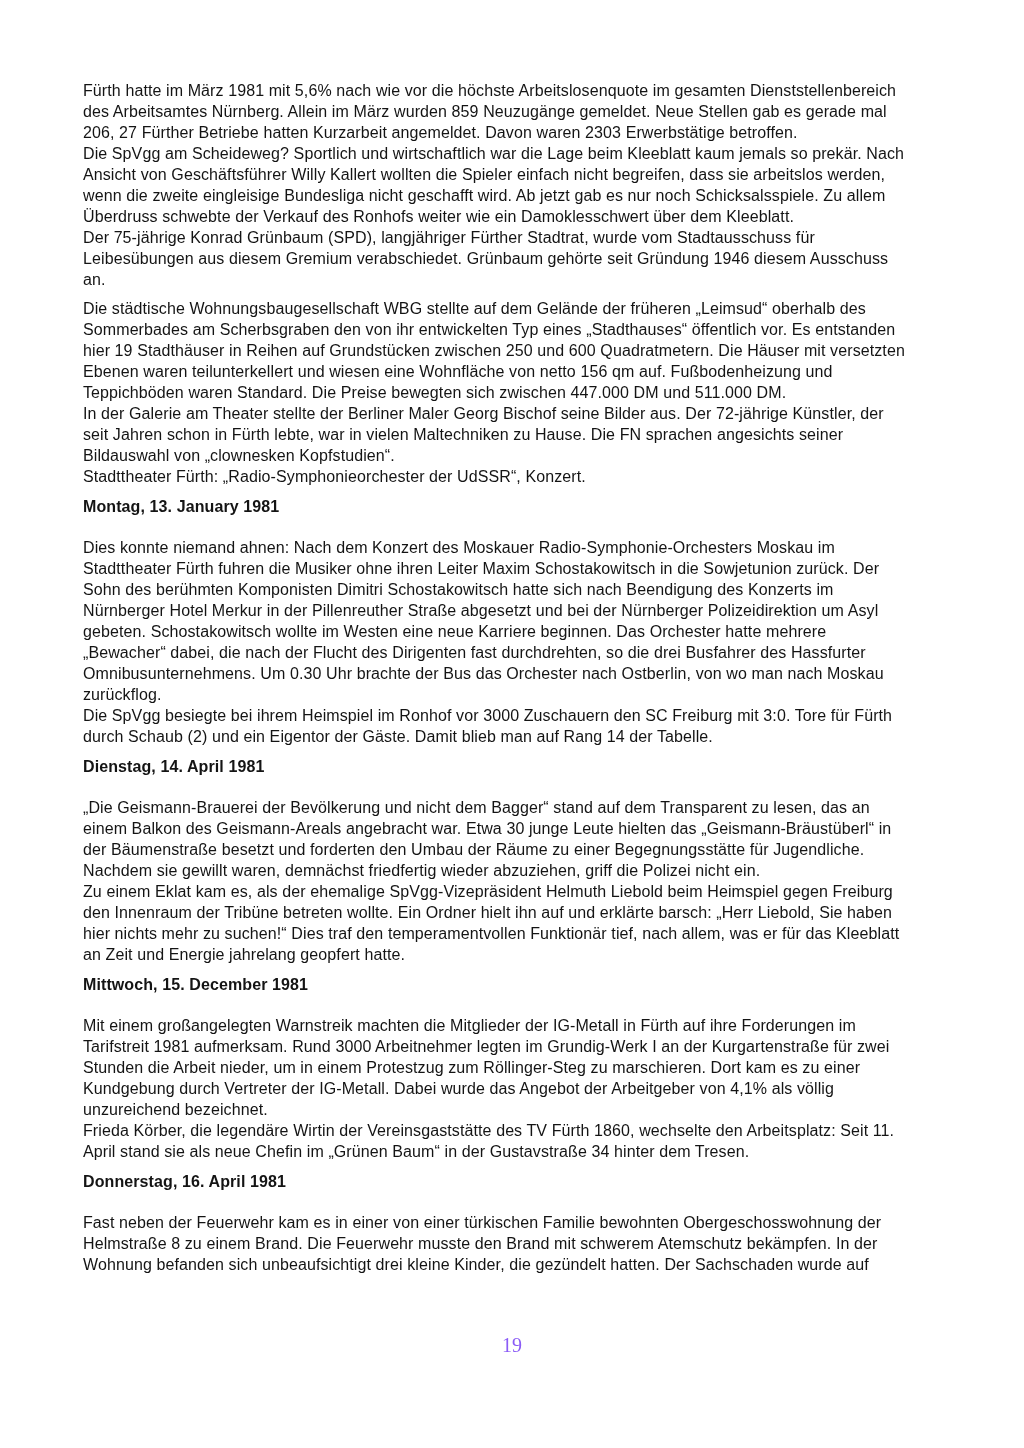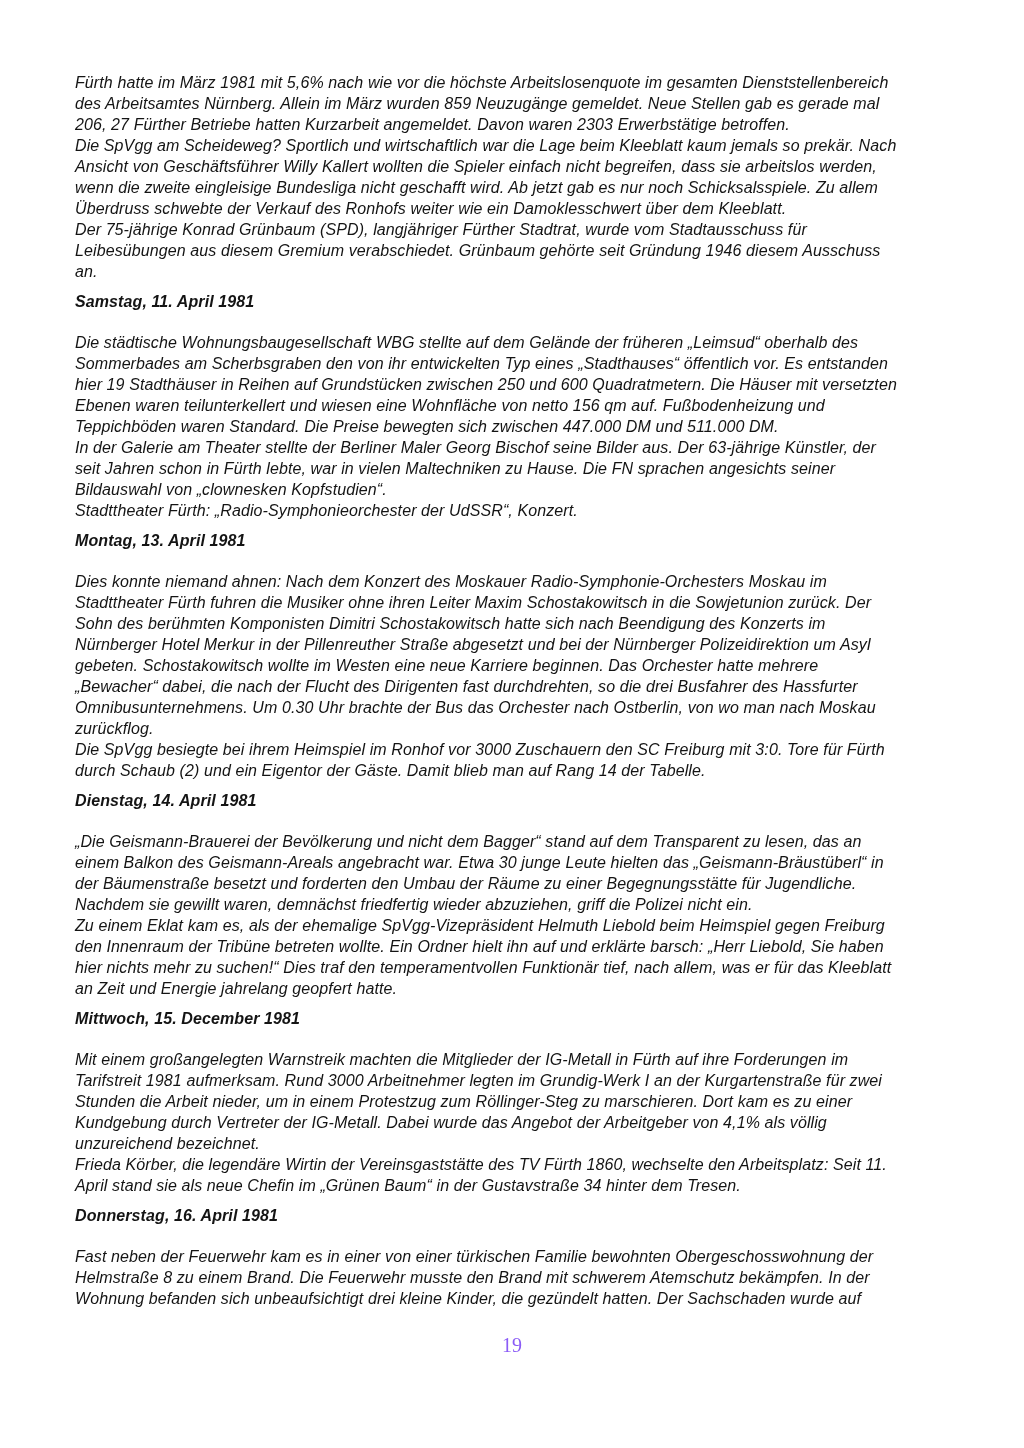--- a/index.html
+++ b/index.html
@@ -14,21 +14,21 @@
     font-family: "Liberation Sans", sans-serif;
   }
   .page {
     position: relative;
     box-sizing: border-box;
     width: 1024px;
     height: 1448px;
     padding: 72px 25px 0 75px;
     background: #ffffff;
   }
-  section { margin: 0; font-style: italic; }
+  section { margin: 8px; }
   .para {
     margin: 0;
     font-size: 16px;
     line-height: 21px;
     white-space: pre-line;
     letter-spacing: 0.1px;
   }
   .date-heading {
     margin: 9px 0 20px 0;
     font-size: 16px;
@@ -60,34 +60,33 @@
     <p class="para">Die SpVgg am Scheideweg? Sportlich und wirtschaftlich war die Lage beim Kleeblatt kaum jemals so prekär. Nach
 Ansicht von Geschäftsführer Willy Kallert wollten die Spieler einfach nicht begreifen, dass sie arbeitslos werden,
 wenn die zweite eingleisige Bundesliga nicht geschafft wird. Ab jetzt gab es nur noch Schicksalsspiele. Zu allem
 Überdruss schwebte der Verkauf des Ronhofs weiter wie ein Damoklesschwert über dem Kleeblatt.</p>
     <p class="para">Der 75-jährige Konrad Grünbaum (SPD), langjähriger Fürther Stadtrat, wurde vom Stadtausschuss für
 Leibesübungen aus diesem Gremium verabschiedet. Grünbaum gehörte seit Gründung 1946 diesem Ausschuss
 an.</p>
   </section>
 
   <section>
-    <h2 class="date-heading">Samstag, 11. April 1981</h2>
     <p class="para">Die städtische Wohnungsbaugesellschaft WBG stellte auf dem Gelände der früheren „Leimsud“ oberhalb des
 Sommerbades am Scherbsgraben den von ihr entwickelten Typ eines „Stadthauses“ öffentlich vor. Es entstanden
 hier 19 Stadthäuser in Reihen auf Grundstücken zwischen 250 und 600 Quadratmetern. Die Häuser mit versetzten
 Ebenen waren teilunterkellert und wiesen eine Wohnfläche von netto 156 qm auf. Fußbodenheizung und
 Teppichböden waren Standard. Die Preise bewegten sich zwischen 447.000 DM und 511.000 DM.</p>
-    <p class="para">In der Galerie am Theater stellte der Berliner Maler Georg Bischof seine Bilder aus. Der 63-jährige Künstler, der
+    <p class="para">In der Galerie am Theater stellte der Berliner Maler Georg Bischof seine Bilder aus. Der 72-jährige Künstler, der
 seit Jahren schon in Fürth lebte, war in vielen Maltechniken zu Hause. Die FN sprachen angesichts seiner
 Bildauswahl von „clownesken Kopfstudien“.</p>
     <p class="para">Stadttheater Fürth: „Radio-Symphonieorchester der UdSSR“, Konzert.</p>
   </section>
 
   <section>
-    <h2 class="date-heading">Montag, 13. April 1981</h2>
+    <h2 class="date-heading">Montag, 13. January 1981</h2>
     <p class="para">Dies konnte niemand ahnen: Nach dem Konzert des Moskauer Radio-Symphonie-Orchesters Moskau im
 Stadttheater Fürth fuhren die Musiker ohne ihren Leiter Maxim Schostakowitsch in die Sowjetunion zurück. Der
 Sohn des berühmten Komponisten Dimitri Schostakowitsch hatte sich nach Beendigung des Konzerts im
 Nürnberger Hotel Merkur in der Pillenreuther Straße abgesetzt und bei der Nürnberger Polizeidirektion um Asyl
 gebeten. Schostakowitsch wollte im Westen eine neue Karriere beginnen. Das Orchester hatte mehrere
 „Bewacher“ dabei, die nach der Flucht des Dirigenten fast durchdrehten, so die drei Busfahrer des Hassfurter
 Omnibusunternehmens. Um 0.30 Uhr brachte der Bus das Orchester nach Ostberlin, von wo man nach Moskau
 zurückflog.</p>
     <p class="para">Die SpVgg besiegte bei ihrem Heimspiel im Ronhof vor 3000 Zuschauern den SC Freiburg mit 3:0. Tore für Fürth
 durch Schaub (2) und ein Eigentor der Gäste. Damit blieb man auf Rang 14 der Tabelle.</p>

